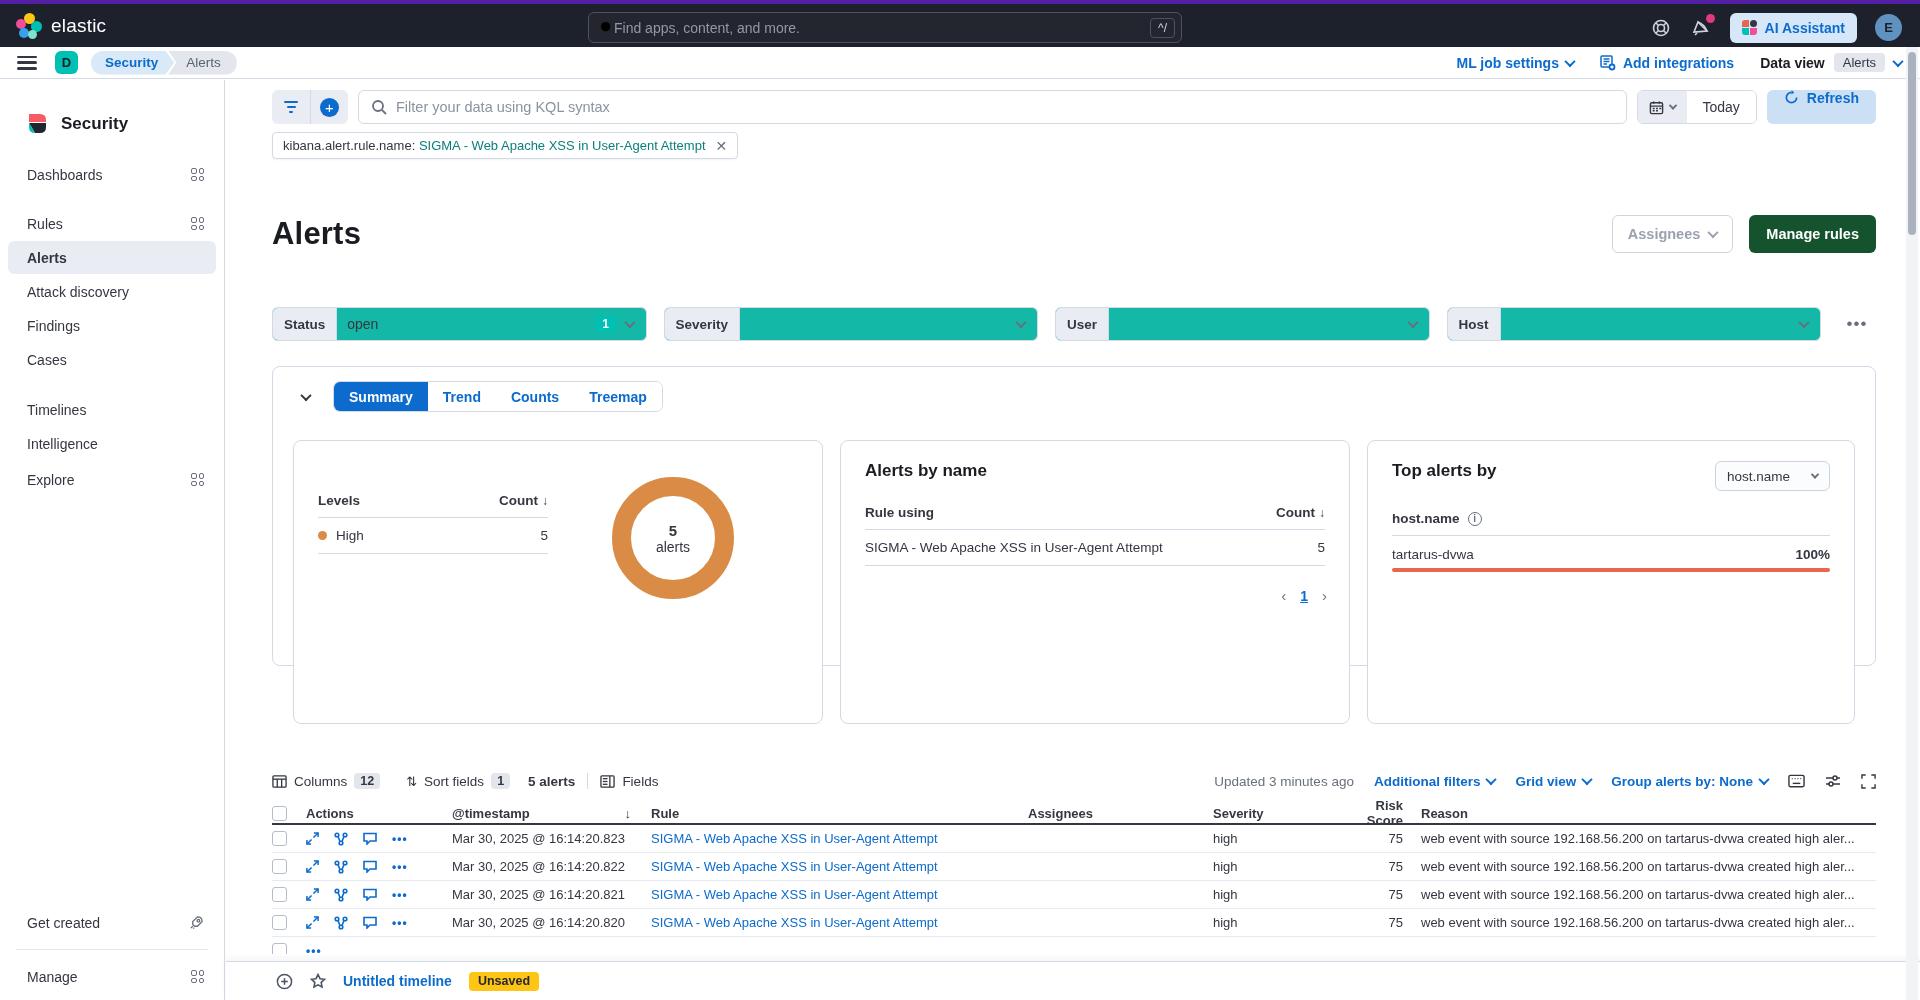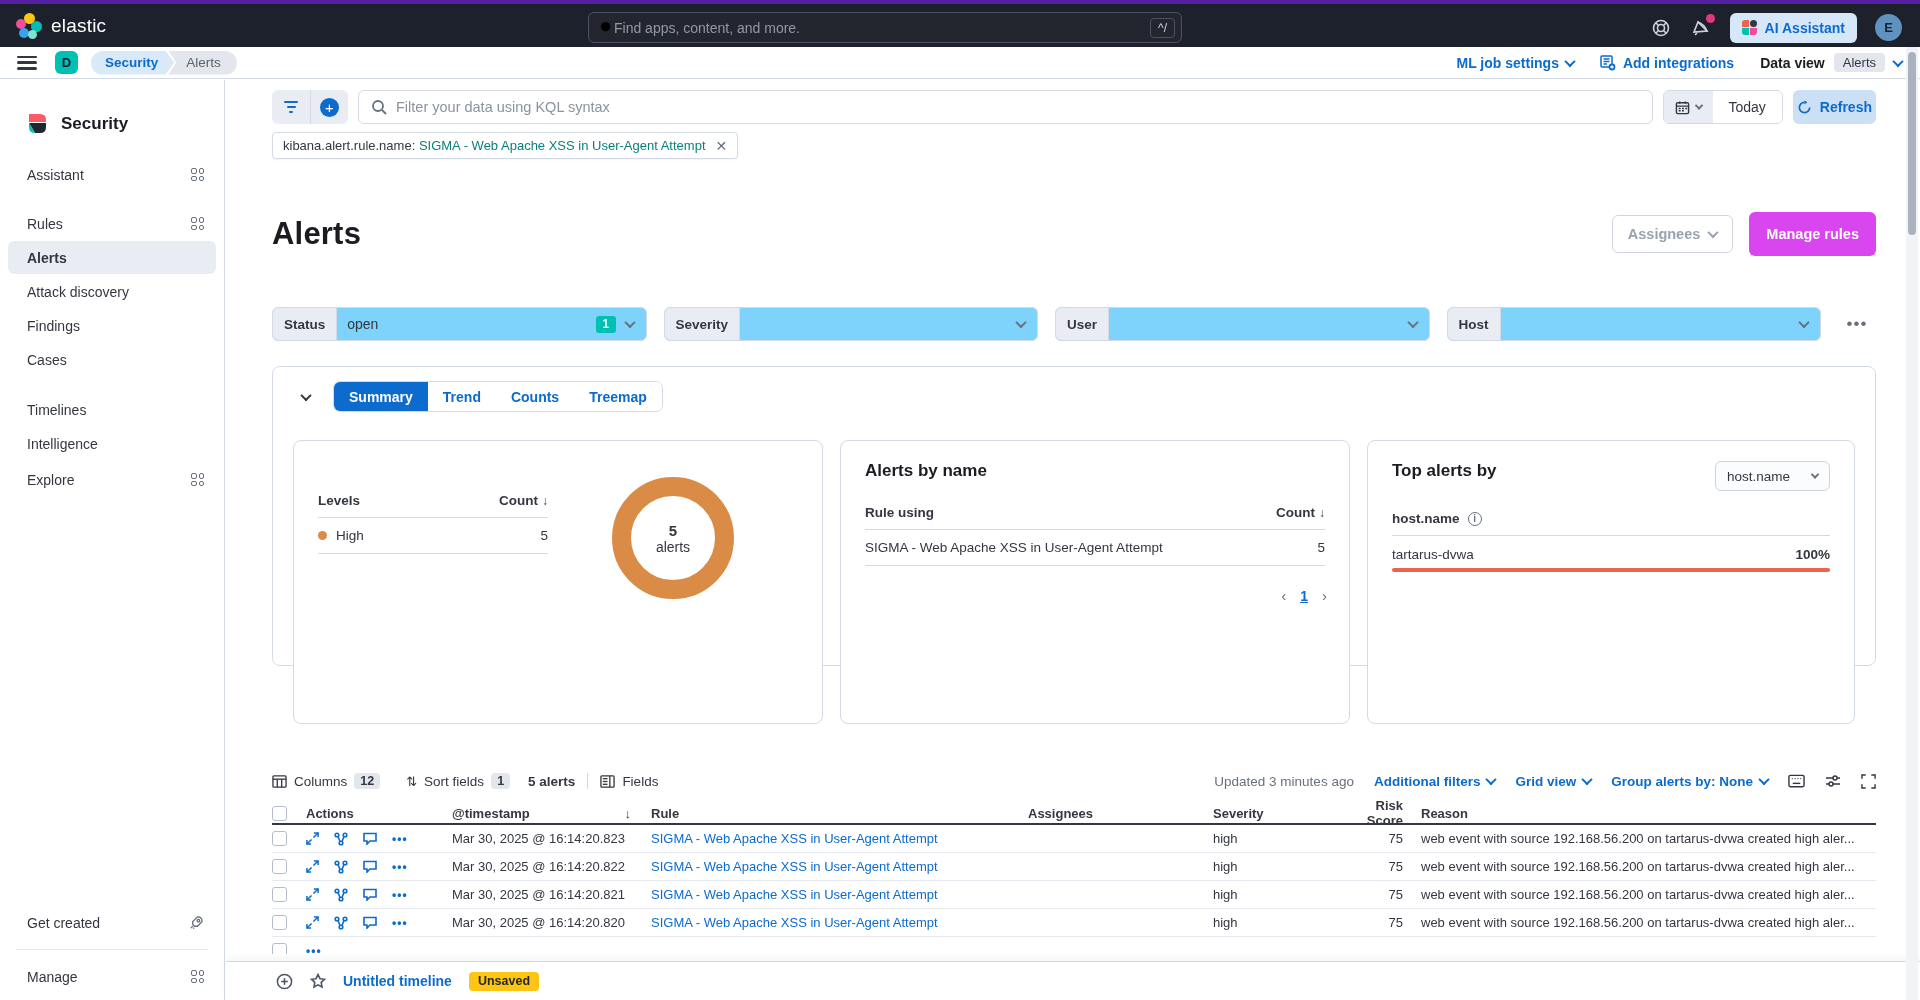--- a/index.html
+++ b/index.html
@@ -87,44 +87,44 @@
     display:flex; align-items:center; justify-content:center; font-size:15px; line-height:1; }
   .kql-input { flex:1; background:#fff; border:1px solid #d3dae6; border-radius:6px;
     display:flex; align-items:center; padding:8px 12px; gap:9px; }
   .kql-input svg { stroke:#69707d; fill:none; stroke-width:1.8; }
   .kql-input input { flex:1; border:none; outline:none; font-size:14.5px; font-family:inherit; color:#343741; }
   .kql-input input::placeholder { color:#8b93a1; }
   .date-group { display:flex; border:1px solid #d3dae6; border-radius:6px; overflow:hidden; }
   .date-cal { display:flex; align-items:center; gap:6px; background:#e9edf3; padding:0 11px; cursor:pointer; }
   .date-cal svg { stroke:#343741; fill:none; stroke-width:1.5; }
   .date-today { display:flex; align-items:center; padding:0 16px; background:#fff; font-size:14px; color:#343741; cursor:pointer; }
-  .refresh-btn { display:flex; align-items:center; gap:8px; background:#cbdff5; color:#0c6bcc;
-    font-weight:600; font-size:14px; border-radius:6px; padding:0 4px; cursor:pointer; }
+  .refresh-btn { display:flex; align-items:flex-start; gap:8px; background:#cbdff5; color:#0c6bcc;
+    font-weight:600; font-size:14px; border-radius:6px; padding:0 17px; cursor:pointer; }
   .refresh-btn svg { stroke:#0c6bcc; fill:none; stroke-width:1.8; }
 
   
   .pill-row { position:absolute; left:46px; top:52px; height:27px; display:flex; }
   .filter-pill { display:flex; align-items:center; gap:8px; border:1px solid #d3dae6; background:#fff;
     border-radius:4px; padding:0 10px; font-size:13px; cursor:pointer; box-shadow:0 1px 2px rgba(0,0,0,.05); }
   .pill-field { color:#343741; }
   .pill-value { color:#0a7f7a; }
   .pill-x { color:#69707d; font-size:14px; padding-left:2px; cursor:pointer; }
 
   
   .page-head { position:absolute; left:46px; right:44px; top:130px; height:48px; display:flex; align-items:center; }
   .page-title { font-size:31px; font-weight:700; color:#1a1c21; letter-spacing:.2px; }
   .page-head-right { margin-left:auto; display:flex; gap:16px; align-items:center; }
   .assignees-btn { display:flex; align-items:center; gap:9px; border:1px solid #cfd5df; border-radius:6px;
     height:38px; padding:0 15px; color:#9aa2af; font-size:14.5px; font-weight:600; background:#fff; }
-  .manage-btn { background:#d946ef; color:#fff; border:none; border-radius:6px; height:44px;
+  .manage-btn { background:#14532d; color:#fff; border:none; border-radius:6px; height:38px;
     padding:0 17px; font-size:14.5px; font-weight:600; font-family:inherit; cursor:pointer; }
 
   
   .selects-row { position:absolute; left:46px; right:44px; top:227px; height:34px; display:flex; gap:17px; align-items:center; }
-  .sel { flex:1; height:34px; border:1px solid #d3dae6; border-radius:6px; background:#7dd3fc;
+  .sel { flex:1; height:34px; border:1px solid #d3dae6; border-radius:6px; background:#14b8a6;
     display:flex; align-items:center; overflow:hidden; cursor:pointer; }
   .sel-label { background:#e9edf3; height:100%; display:flex; align-items:center; padding:0 11px;
     font-size:13.5px; font-weight:600; color:#343741; border-right:1px solid #d3dae6; }
   .sel-value { padding:0 10px; font-size:14px; color:#343741; }
   .sel-right { margin-left:auto; display:flex; align-items:center; gap:10px; padding-right:12px; }
   .teal-badge { background:#00bfb3; color:#fff; font-size:12px; font-weight:700; border-radius:3px;
     padding:1.5px 6.5px; }
   .more-dots { width:38px; text-align:center; color:#69707d; font-size:17px; letter-spacing:1px; cursor:pointer; flex:none; }
 
   
@@ -309,21 +309,21 @@
     <svg width="22" height="24" viewBox="0 0 22 24">
       <path d="M2 2 H13 Q19 2 19 8 V10 H2 Z" fill="#fa5a64"></path>
       <path d="M2 11 H19 V15 Q19 21 13 21 H8 Z" fill="#20272e"></path>
       <path d="M2 11 L8 21 Q2 21 2 15 Z" fill="#00bfb3"></path>
     </svg>
     <span class="sb-title">Security</span>
   </div>
 
   <div class="sb-group">
     <div class="sb-item">
-      <span>Assistant</span>
+      <span>Dashboards</span>
       <span class="panel-icon">
           <i></i>
           <i></i>
           <i></i>
           <i></i>
         </span>
     </div>
   </div>
   <div class="sb-group" style="margin-top:16px;">
     <div class="sb-item">

